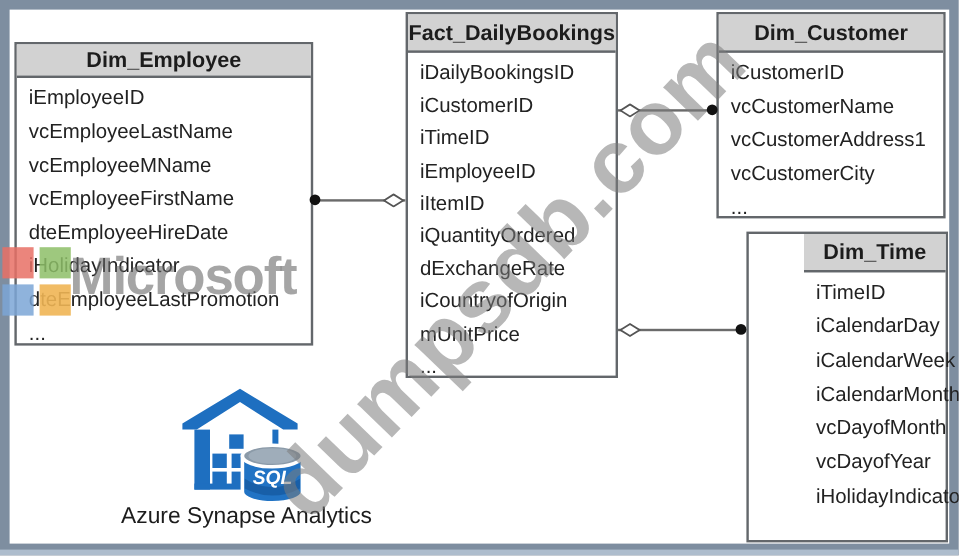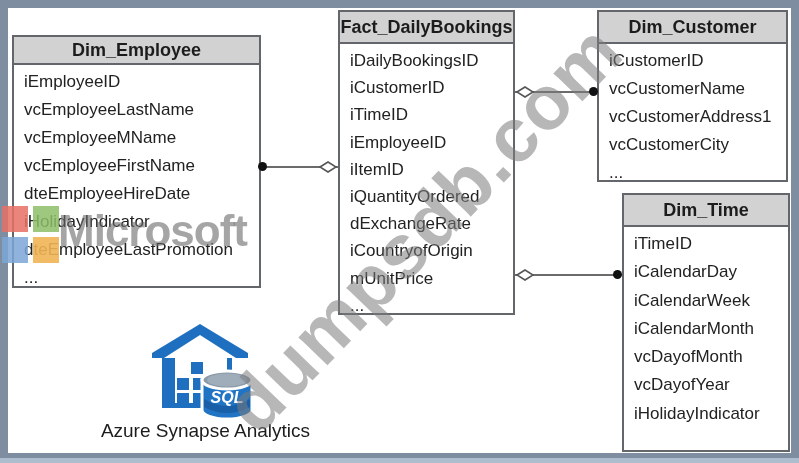--- a/index.html
+++ b/index.html
@@ -101,21 +101,21 @@
     <div class="thead" style="height:32px;">Dim_Customer</div>
     <div class="tbody">
         <div class="trow">iCustomerID</div>
         <div class="trow">vcCustomerName</div>
         <div class="trow">vcCustomerAddress1</div>
         <div class="trow">vcCustomerCity</div>
         <div class="trow">...</div>
       </div>
   </div>
 
-  <div class="etable" style="left:622px; top:193px; width:168px; height:259px; --rowh:28.3px;">
+  <div class="etable" style="left:622px; top:193px; width:168px; height:259px;padding-left:46px; --rowh:28.3px;">
     <div class="thead" style="height:32px;">Dim_Time</div>
     <div class="tbody">
         <div class="trow">iTimeID</div>
         <div class="trow">iCalendarDay</div>
         <div class="trow">iCalendarWeek</div>
         <div class="trow">iCalendarMonth</div>
         <div class="trow">vcDayofMonth</div>
         <div class="trow">vcDayofYear</div>
         <div class="trow">iHolidayIndicator</div>
       </div>

